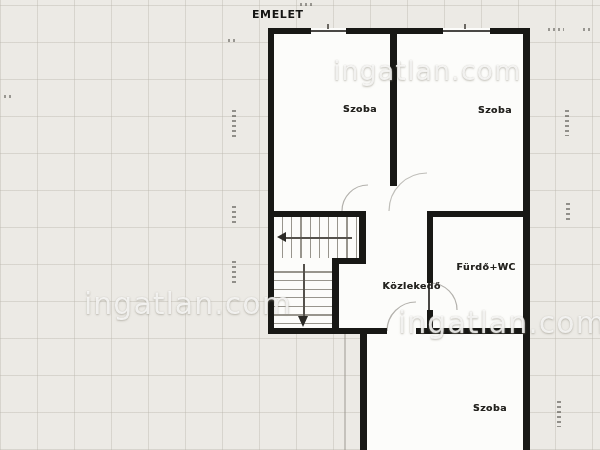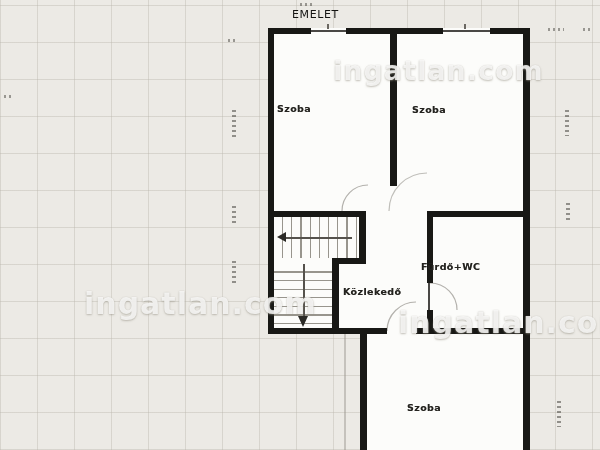--- a/index.html
+++ b/index.html
@@ -16,24 +16,24 @@
   .tick{position:absolute;background:#6b6862;z-index:4;}
   .stairs{position:absolute;z-index:2;}
   .stairs-v{background:repeating-linear-gradient(90deg, transparent 0 8px, var(--stair-line,#98958d) 8px 9.2px);}
   .stairs-h{background:repeating-linear-gradient(180deg, transparent 0 7.4px, var(--stair-line,#98958d) 7.4px 8.6px);}
   .walkline{position:absolute;background:#55524c;z-index:3;}
   .tri{position:absolute;width:0;height:0;z-index:3;}
   .tri-left{border-top:5px solid transparent;border-bottom:5px solid transparent;border-right:9px solid #2b2a26;}
   .tri-down{border-left:5px solid transparent;border-right:5px solid transparent;border-top:11px solid #2b2a26;}
   svg.arcs{position:absolute;left:0;top:0;z-index:3;}
   .lbl{position:absolute;z-index:5;color:var(--label-text,#24231f);font-weight:bold;
-       font-size:9.5px;letter-spacing:0.4px;text-align:left;
+       font-size:9.5px;letter-spacing:0.4px;text-align:right;
        text-shadow:0 0 0.6px rgba(40,38,34,0.55);}
-  .title{position:absolute;z-index:5;color:#141412;font-weight:normal;font-size:11px;letter-spacing:0.6px;margin-left:40px;}
-  .wm{position:absolute;z-index:6;font-weight:bold;letter-spacing:1px;
+  .title{position:absolute;z-index:5;color:#141412;font-weight:bold;font-size:11px;letter-spacing:0.6px;}
+  .wm{position:absolute;z-index:6;font-weight:normal;letter-spacing:1px;
       color:var(--watermark-text,rgba(255,255,255,0.8));
       text-shadow:0 1px 2px rgba(152,147,135,0.55), 0 0 1px rgba(152,147,135,0.4);
       white-space:nowrap;pointer-events:none;}
   .dim{position:absolute;width:4px;z-index:5;
        background:repeating-linear-gradient(180deg, rgba(70,68,62,0.55) 0 2px, transparent 2px 5px);}
   .dimh{position:absolute;height:3px;z-index:5;
        background:repeating-linear-gradient(90deg, rgba(70,68,62,0.50) 0 2px, transparent 2px 5px);}
   .ghostline{position:absolute;background:rgba(150,147,138,0.45);z-index:1;}
 </style>
 </head>
@@ -80,21 +80,21 @@
   <div class="thinline" style="left:428px;top:283px;width:2px;height:27px;"></div>
   <div class="wall" style="left:427px;top:310px;width:6px;height:24px;"></div>
   <div class="wall" style="left:268px;top:328px;width:119px;height:6px;"></div>
   <div class="wall" style="left:416px;top:328px;width:114px;height:6px;"></div>
   <div class="wall" style="left:360px;top:334px;width:7px;height:116px;"></div>
 
   <div class="title" style="left:252px;top:8px;">EMELET</div>
   <div class="lbl" style="left:277px;top:103px;width:100px;">Szoba</div>
   <div class="lbl" style="left:412px;top:104px;width:100px;">Szoba</div>
   <div class="lbl" style="left:421px;top:261px;width:95px;">Fürdő+WC</div>
-  <div class="lbl" style="left:343px;top:286px;width:98px;">Közlekedő</div>
+  <div class="lbl" style="left:343px;top:280px;width:98px;">Közlekedő</div>
   <div class="lbl" style="left:407px;top:402px;width:100px;">Szoba</div>
 
   <div class="dim" style="left:232px;top:110px;height:30px;"></div>
   <div class="dim" style="left:232px;top:206px;height:17px;"></div>
   <div class="dim" style="left:232px;top:261px;height:23px;"></div>
   <div class="dim" style="left:565px;top:110px;height:26px;"></div>
   <div class="dim" style="left:566px;top:203px;height:17px;"></div>
   <div class="dim" style="left:557px;top:401px;height:26px;"></div>
   <div class="dimh" style="left:548px;top:28px;width:16px;"></div>
   <div class="dimh" style="left:583px;top:28px;width:9px;"></div>

